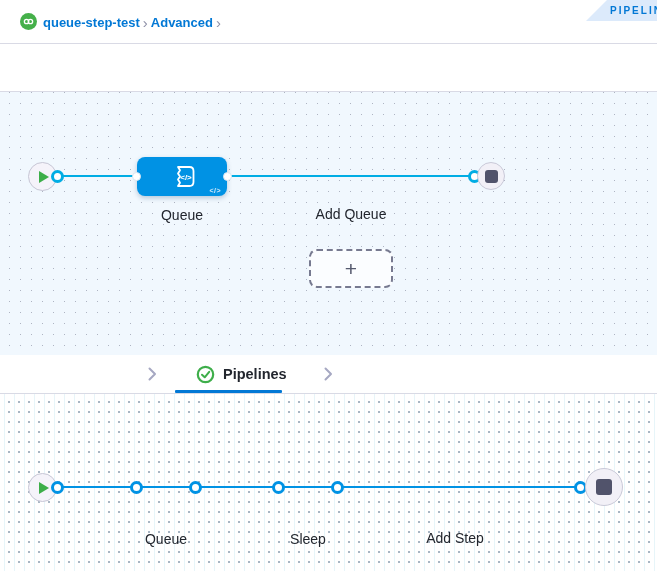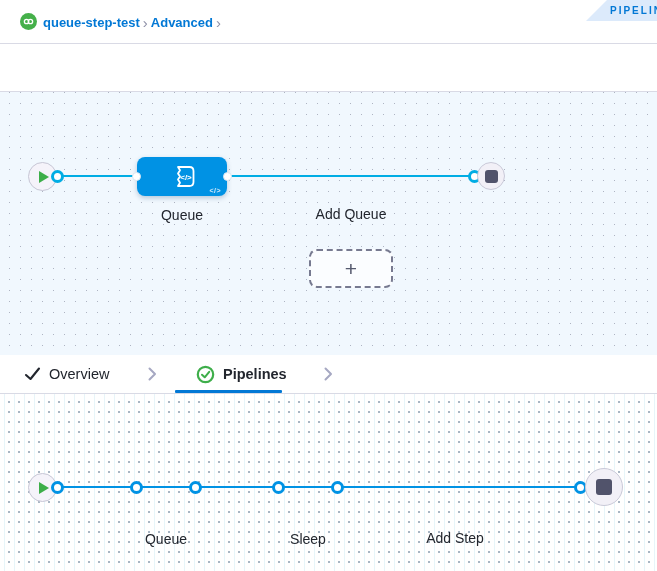--- a/index.html
+++ b/index.html
@@ -128,26 +128,20 @@
     </div>
     <div class="node-label" style="left:291px;top:114px;width:120px;">Add Queue</div>
 
     <div class="port stage" style="left:468px;top:77.5px;"></div>
     <div class="end-node" style="left:477px;top:70px;width:28px;height:28px;">
       <div class="stop-sq" style="width:13px;height:13px;"></div>
     </div>
   </div>
 
   <div class="tabbar">
-    <div class="tab" style="left:24px;">
-      <svg width="17" height="16" viewBox="0 0 17 16">
-          <polyline points="2,9 6.5,13 15,2.5" fill="none" stroke="#22262e" stroke-width="2.1" stroke-linecap="round" stroke-linejoin="round"></polyline>
-        </svg>
-      <span class="tab-label">Overview</span>
-    </div>
     <div class="tab-chevron" style="left:148px;">
       <svg width="9" height="14" viewBox="0 0 9 14">
           <polyline points="1.5,1.5 7,7 1.5,12.5" fill="none" stroke="#a6a8c2" stroke-width="2" stroke-linecap="round" stroke-linejoin="round"></polyline>
         </svg>
     </div>
     <div class="tab" style="left:196px;">
       <svg width="19" height="19" viewBox="0 0 19 19">
         <circle cx="9.5" cy="9.5" r="7.7" fill="#fff" stroke="#3eae4a" stroke-width="2.2"></circle>
         <polyline points="6,9.8 8.7,12.3 13.2,6.8" fill="none" stroke="#3eae4a" stroke-width="2" stroke-linecap="round" stroke-linejoin="round"></polyline>
       </svg>

